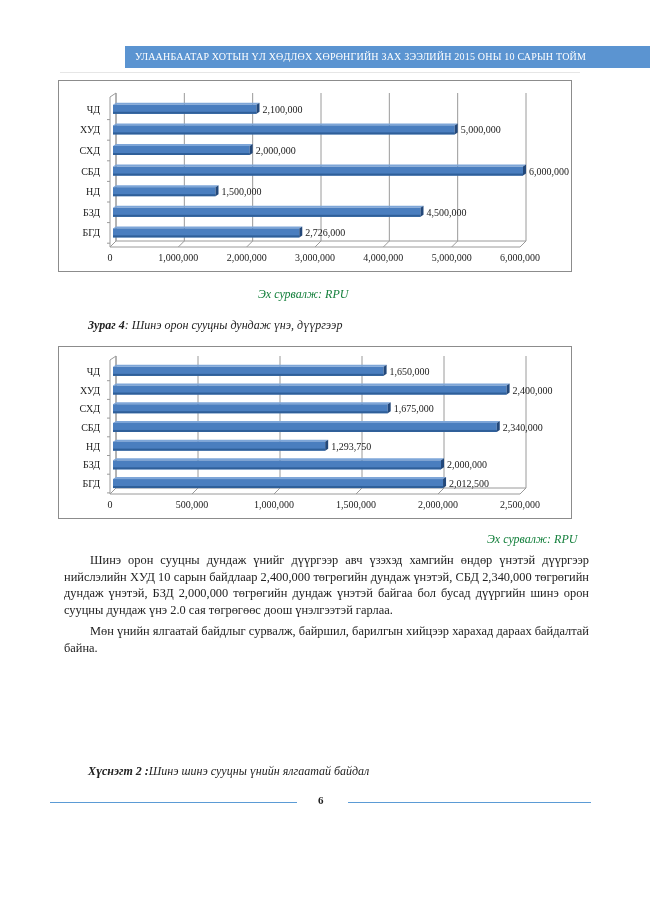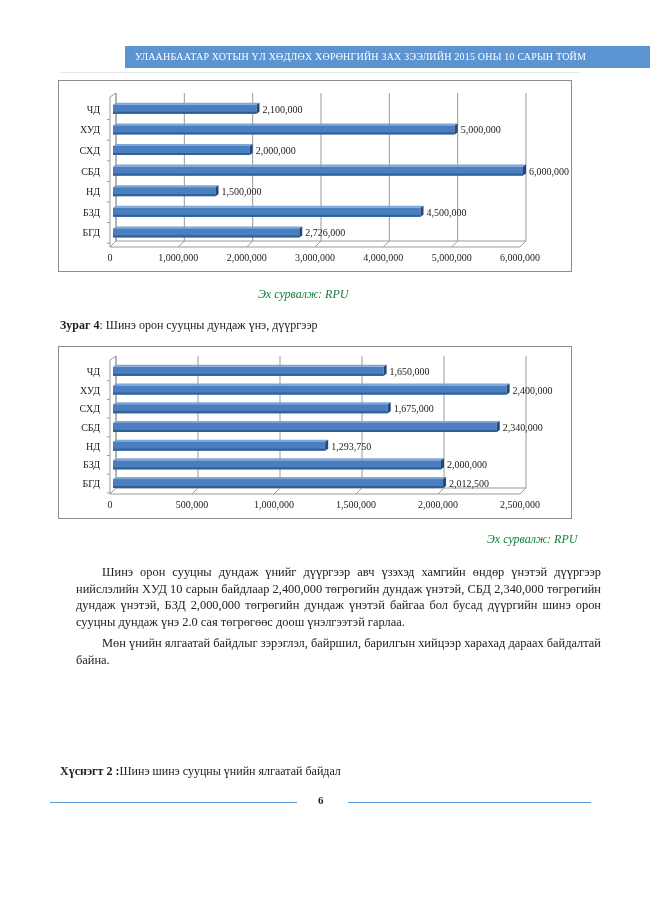--- a/index.html
+++ b/index.html
@@ -5,24 +5,24 @@
   html, body { margin: 0; padding: 0; background: #ffffff; }
   body { width: 650px; height: 919px; position: relative; overflow: hidden;
          font-family: "Liberation Serif", "DejaVu Serif", serif; color: #222; }
   .header-bar { position: absolute; left: 125px; top: 46px; width: 549px; height: 22px;
                 background: #5b94d1; color: #fff; font-size: 10px; letter-spacing: 0.2px;
                 line-height: 22px; padding-left: 10px; box-sizing: border-box; white-space: nowrap; }
   .header-rule { position: absolute; left: 60px; top: 72px; width: 520px; height: 1px; background: #e6e6e6; }
   .chart-frame { position: absolute; border: 1px solid #8c8c8c; background: #fff; box-sizing: border-box; }
   .chart-frame svg { position: absolute; left: 0; top: 0; }
   .source { position: absolute; font-style: italic; color: #15803d; font-size: 12px; }
-  .caption { position: absolute; font-size: 12px; color: #222; }
+  .caption { position: absolute; font-style: italic; font-size: 12px; color: #222; margin-left: 28px; }
   .caption b { font-weight: bold; }
   .para { position: absolute; left: 60px; width: 525px; font-size: 12.4px; line-height: 16.5px;
-          text-align: justify; text-indent: 26px; color: #222; margin: 16px; }
+          text-align: justify; text-indent: 26px; color: #222; margin: 4px; }
   .footer-line { position: absolute; top: 802px; height: 1px; background: #5b9bd5; }
   .page-num { position: absolute; top: 794px; left: 318px; font-size: 11px; font-weight: bold; }
   .lbl { font-family: "Liberation Serif", "DejaVu Serif", serif; font-size: 10px; fill: #222; }
 </style>
 </head>
 <body>
 
 <div class="header-bar">
   <span>УЛААНБААТАР ХОТЫН ҮЛ ХӨДЛӨХ ХӨРӨНГИЙН ЗАХ ЗЭЭЛИЙН 2015 ОНЫ  10  САРЫН ТОЙМ</span>
 </div>
@@ -213,21 +213,21 @@
         <polygon points="384.05,132.04999999999998 387.05,130.04999999999998 387.05,139.04999999999998 384.05,141.04999999999998" fill="#23487a"></polygon>
       </g>
       <line x1="48" y1="145.89999999999998" x2="51" y2="145.89999999999998" stroke="#9a9a9a"></line>
       <text x="41" y="140.04999999999998" text-anchor="end" class="lbl">БГД</text>
       <text x="390.05" y="140.04999999999998" class="lbl">2,012,500</text>
     </svg>
 </div>
 <div class="source" style="left:487px; top:532px;">Эх сурвалж: RPU</div>
 
 <p class="para" style="top:548px;">Шинэ орон сууцны дундаж үнийг дүүргээр авч үзэхэд хамгийн өндөр үнэтэй дүүргээр нийслэлийн ХУД 10 сарын байдлаар 2,400,000 төгрөгийн дундаж үнэтэй, СБД 2,340,000 төгрөгийн дундаж үнэтэй, БЗД 2,000,000  төгрөгийн дундаж үнэтэй байгаа бол бусад дүүргийн шинэ орон сууцны дундаж үнэ 2.0 сая төгрөгөөс доош үнэлгээтэй гарлаа.</p>
-<p class="para" style="top:619px;">Мөн үнийн ялгаатай байдлыг зэрэглэл, байршил, барилгын хийцээр харахад дараах байдалтай байна.</p>
+<p class="para" style="top:619px;">Мөн үнийн ялгаатай байдлыг сурвалж, байршил, барилгын хийцээр харахад дараах байдалтай байна.</p>
 
 <div class="caption" style="left:60px; top:764px;">
   <b>Хүснэгт 2 :</b><span>Шинэ шинэ сууцны үнийн ялгаатай байдал</span>
 </div>
 
 <div class="footer-line" style="left:50px; width:247px;"></div>
 <div class="page-num">6</div>
 <div class="footer-line" style="left:348px; width:243px;"></div>
 
 </body></html>

